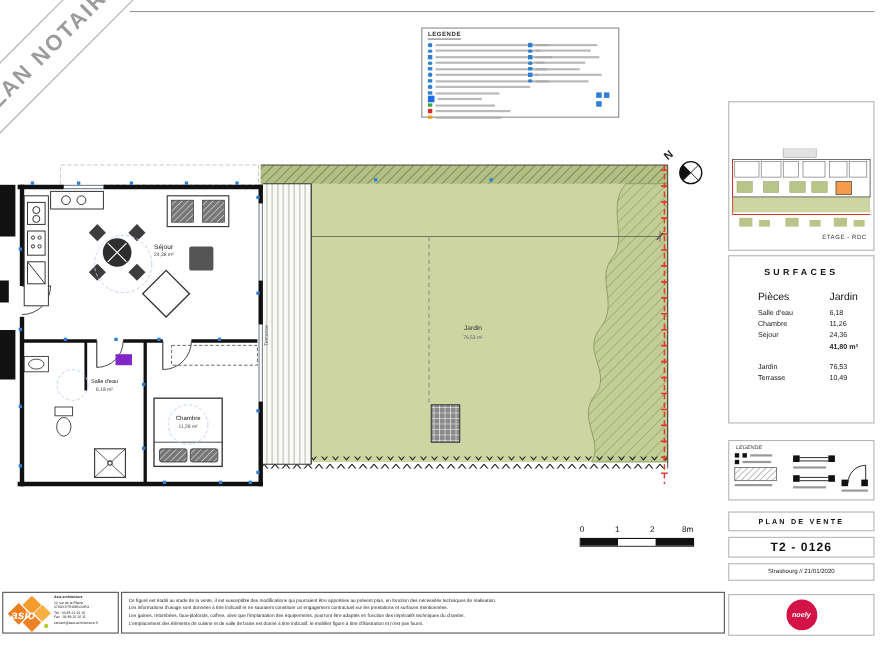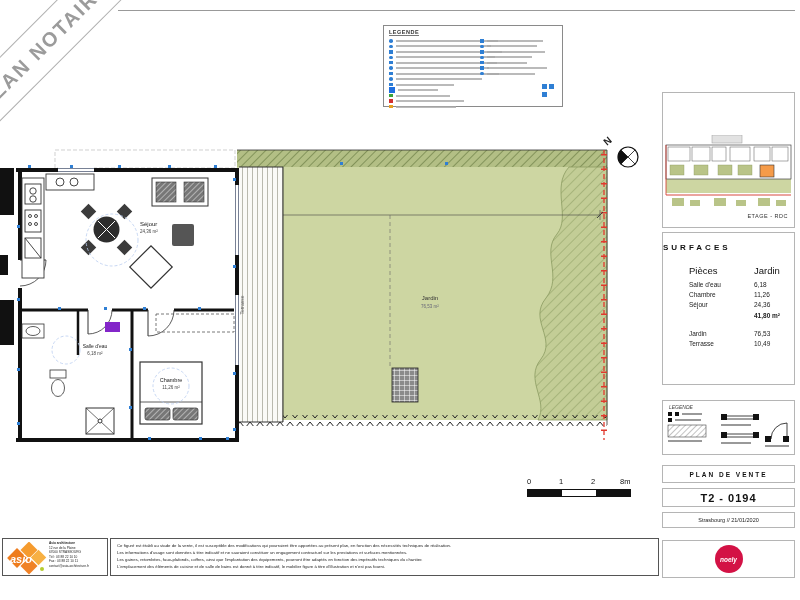--- a/index.html
+++ b/index.html
@@ -34,21 +34,21 @@
   .sbarline .seg{height:100%;}
   
   .sbox{position:absolute;left:662px;width:133px;border:1px solid #b5b5b5;background:#fff;
         box-sizing:border-box;}
   .brandbox{top:29px;height:58px;text-align:center;}
   .brandtitle{margin-top:18px;font-size:14.5px;font-weight:bold;color:#f59b49;letter-spacing:1px;}
   .brandsub{margin-top:2px;font-size:5px;color:#f9c690;letter-spacing:1.6px;}
   .miniplanbox{top:92px;height:136px;}
   .minicaption{position:absolute;right:6px;bottom:8px;font-size:5.5px;color:#333;letter-spacing:.5px;}
   .surfbox{top:232px;height:153px;font-size:6.5px;color:#222;}
-  .surftitle{position:absolute;top:10px;left:0;width:100%;text-align:left;font-size:8px;
+  .surftitle{position:absolute;top:10px;left:0;width:100%;text-align:center;font-size:8px;
              font-weight:bold;letter-spacing:3px;color:#111;}
   .srow{position:absolute;left:16px;width:100%;height:9px;}
   .srow .sl{position:absolute;left:10px;} .srow .sv{position:absolute;left:75px;}
   .srow.hdr{font-size:9.5px;color:#111;}
   .srow.total .sv{font-weight:bold;}
   .legend2box{top:400px;height:55px;}
   .legend2title{position:absolute;left:6px;top:3px;font-size:5px;font-style:italic;color:#444;}
   .ptypebox{top:465px;height:18px;display:flex;align-items:center;justify-content:center;
             font-size:6.5px;font-weight:bold;letter-spacing:2px;color:#111;}
   .lotbox{top:488px;height:19px;display:flex;align-items:center;justify-content:center;
@@ -480,21 +480,21 @@
         <line x1="122" y1="12" x2="122" y2="28" stroke="#111" stroke-width="0.8"></line>
         <rect x="100" y="34" width="24" height="2" fill="#999"></rect>
       </g>
     </svg>
   </div>
 
   <div class="sbox ptypebox">
     <span>PLAN DE VENTE</span>
   </div>
   <div class="sbox lotbox">
-    <span>T2 - 0194</span>
+    <span>T2 - 0126</span>
   </div>
   <div class="sbox datebox">
     <span>Strasbourg // 21/01/2020</span>
   </div>
   <div class="sbox noelybox">
     <div class="noelycircle">
       <span>noely</span>
     </div>
   </div>
 

